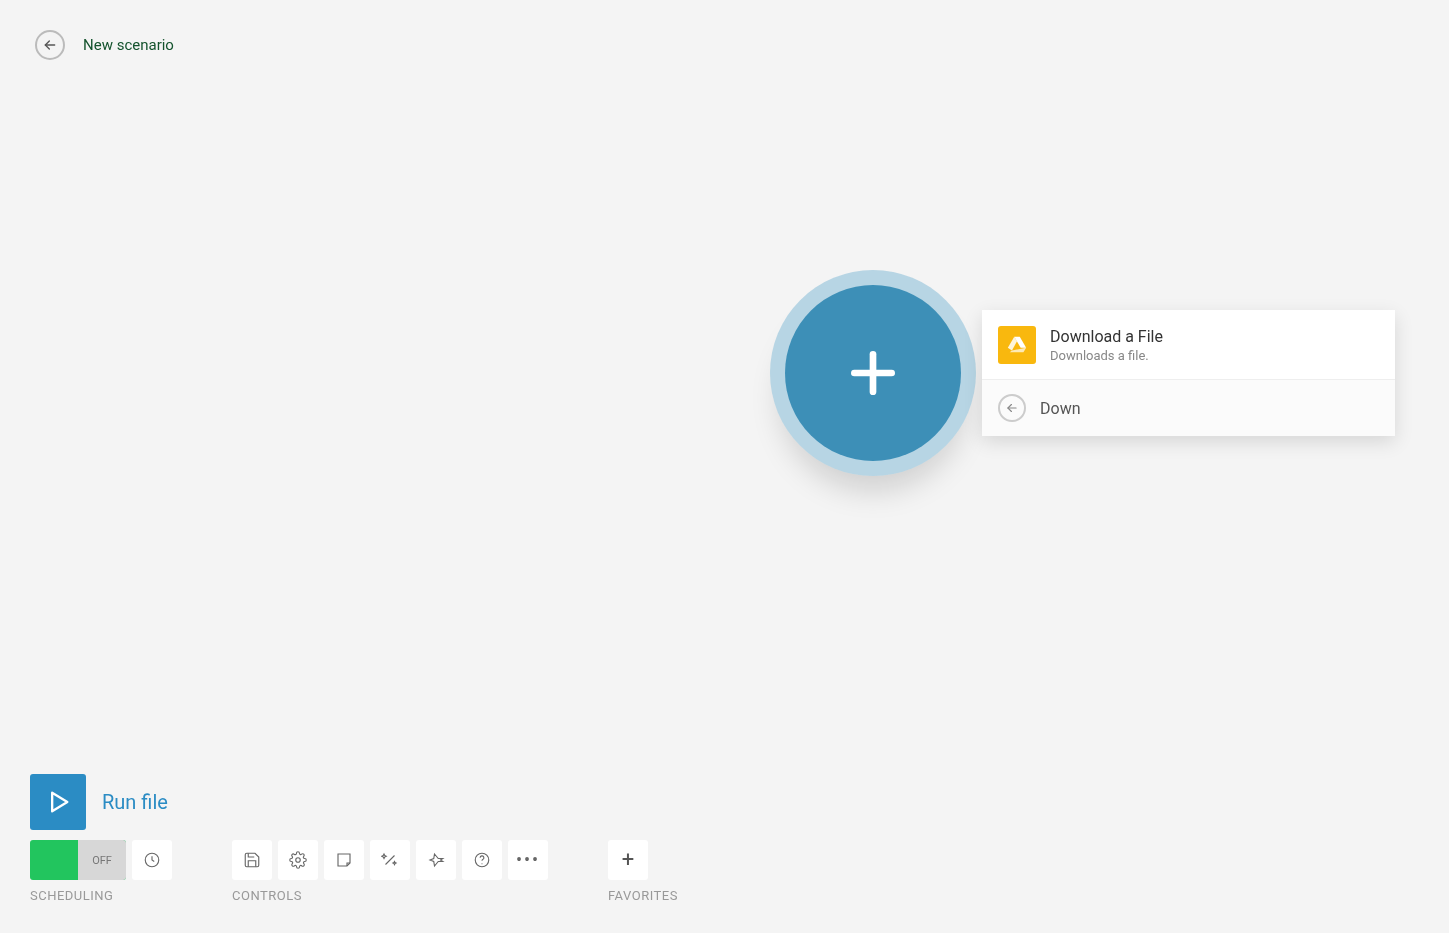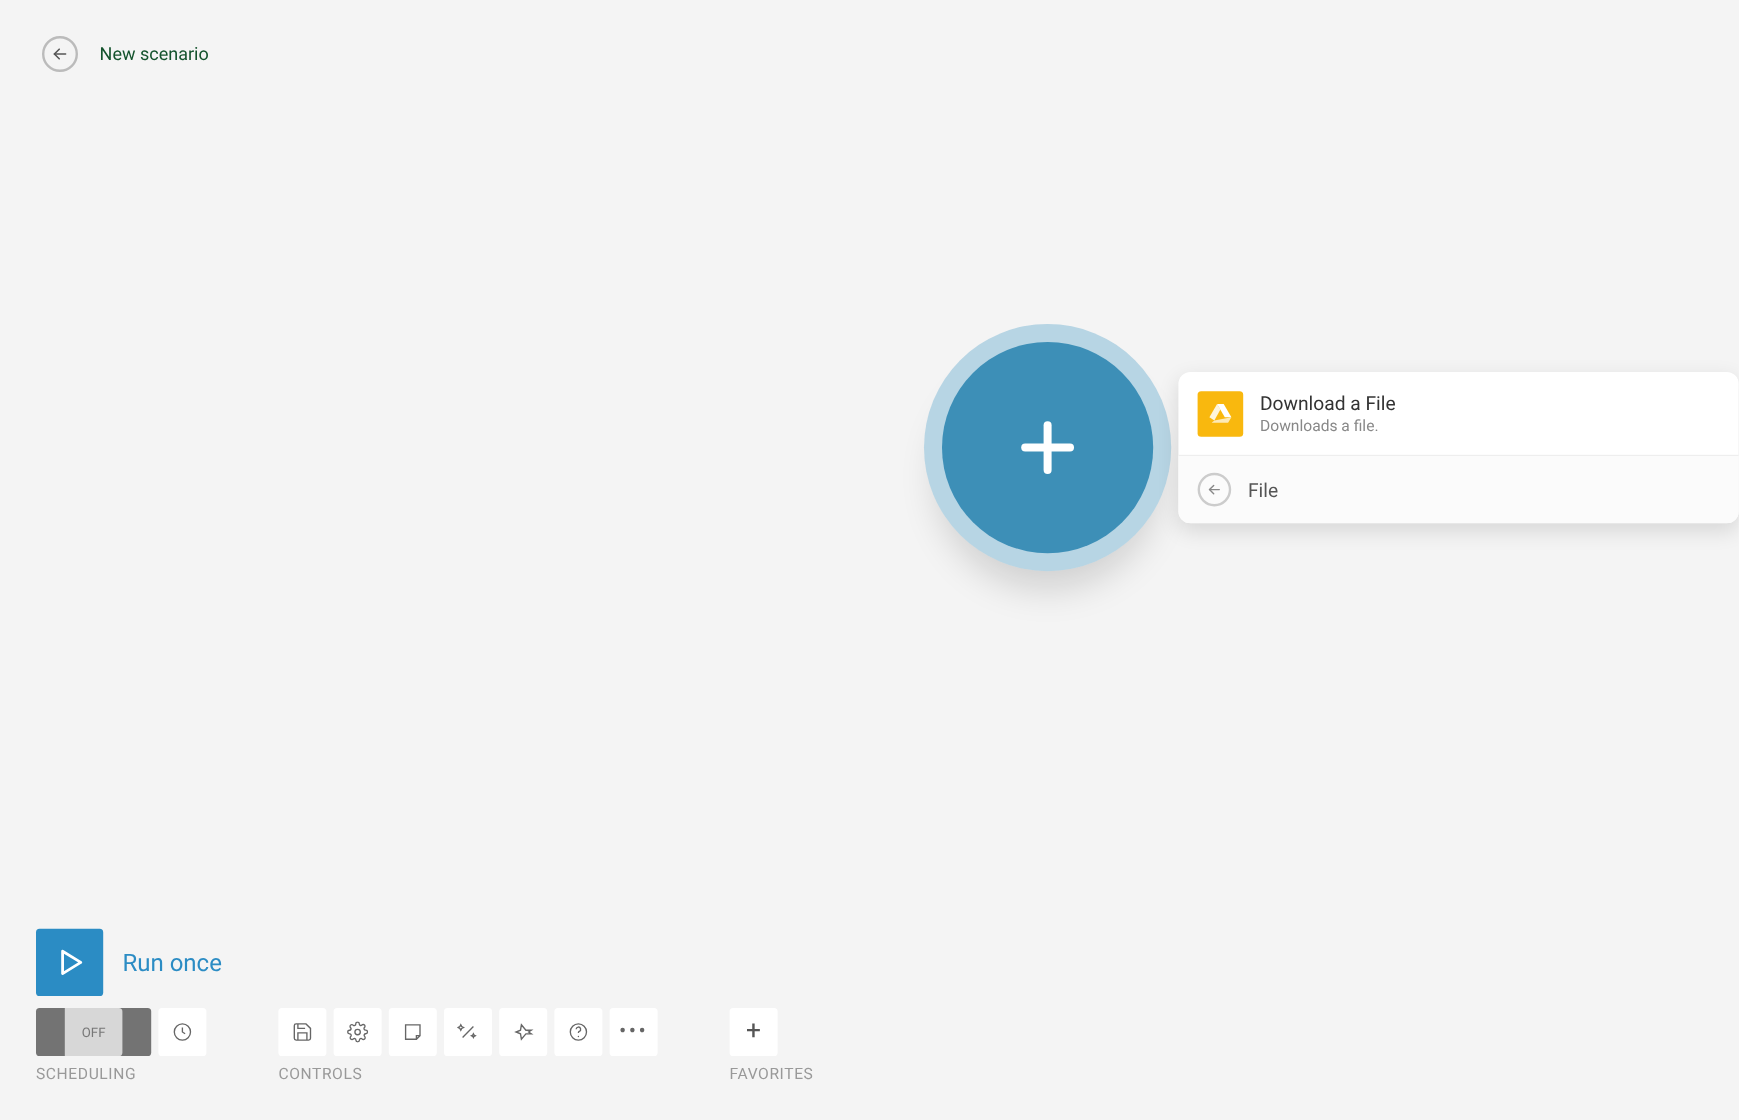--- a/index.html
+++ b/index.html
@@ -55,24 +55,24 @@
     display: flex; align-items: center; justify-content: center;
     cursor: pointer;
   }
   .add-inner svg { stroke: #fff; }
 
   
   .dropdown {
     position: absolute;
     left: 982px;
     top: 310px;
-    width: 467px;
+    width: 413px;
     background: #fff;
     box-shadow: 0 6px 18px rgba(0,0,0,0.12);
-    border-radius: 10px;
+    border-radius: 0;
     overflow: hidden;
   }
   .dd-row {
     display: flex;
     align-items: center;
     padding: 14px 16px;
     gap: 14px;
     cursor: pointer;
   }
   .dd-row.top { border-bottom: 1px solid #eee; min-height: 70px; }
@@ -136,22 +136,22 @@
     width: 40px; height: 40px;
     background: #fff;
     border-radius: 3px;
     display: flex; align-items: center; justify-content: center;
     cursor: pointer;
   }
   .sq svg { stroke: #666; fill: none; }
   .sq.toggle {
     width: 96px;
     padding: 0;
-    justify-content: center;
-    background: #737373;
+    justify-content: flex-end;
+    background: #22c55e;
     position: relative;
   }
   .toggle-off {
     width: 48px; height: 40px;
     background: #d7d7d7;
     display: flex; align-items: center; justify-content: center;
     font-size: 11px; color: #777;
     border-radius: 0 3px 3px 0;
   }
   .sq.green { background: #7bb442; }
@@ -201,32 +201,32 @@
       <div class="dd-sub">Downloads a file.</div>
     </div>
   </div>
   <div class="dd-row bottom">
     <div class="dd-back-circle">
       <svg width="14" height="14" viewBox="0 0 24 24" fill="none" stroke-width="2" stroke-linecap="round" stroke-linejoin="round">
           <line x1="19" y1="12" x2="5" y2="12"></line>
           <polyline points="11 18 5 12 11 6"></polyline>
         </svg>
     </div>
-    <div class="dd-search-text">File</div>
+    <div class="dd-search-text">Down</div>
   </div>
 </div>
 
 <div class="toolbar">
   <div class="run-row">
     <div class="run-btn">
       <svg width="28" height="28" viewBox="0 0 24 24" fill="none" stroke="#fff" stroke-width="2" stroke-linejoin="round">
           <polygon points="7 4 20 12 7 20 7 4"></polygon>
         </svg>
     </div>
-    <div class="run-label">Run once</div>
+    <div class="run-label">Run file</div>
   </div>
 
   <div class="groups">
 
     <div class="group">
       <div class="group-row">
         <div class="sq toggle">
           <div class="toggle-off">OFF</div>
         </div>
         <div class="sq">

